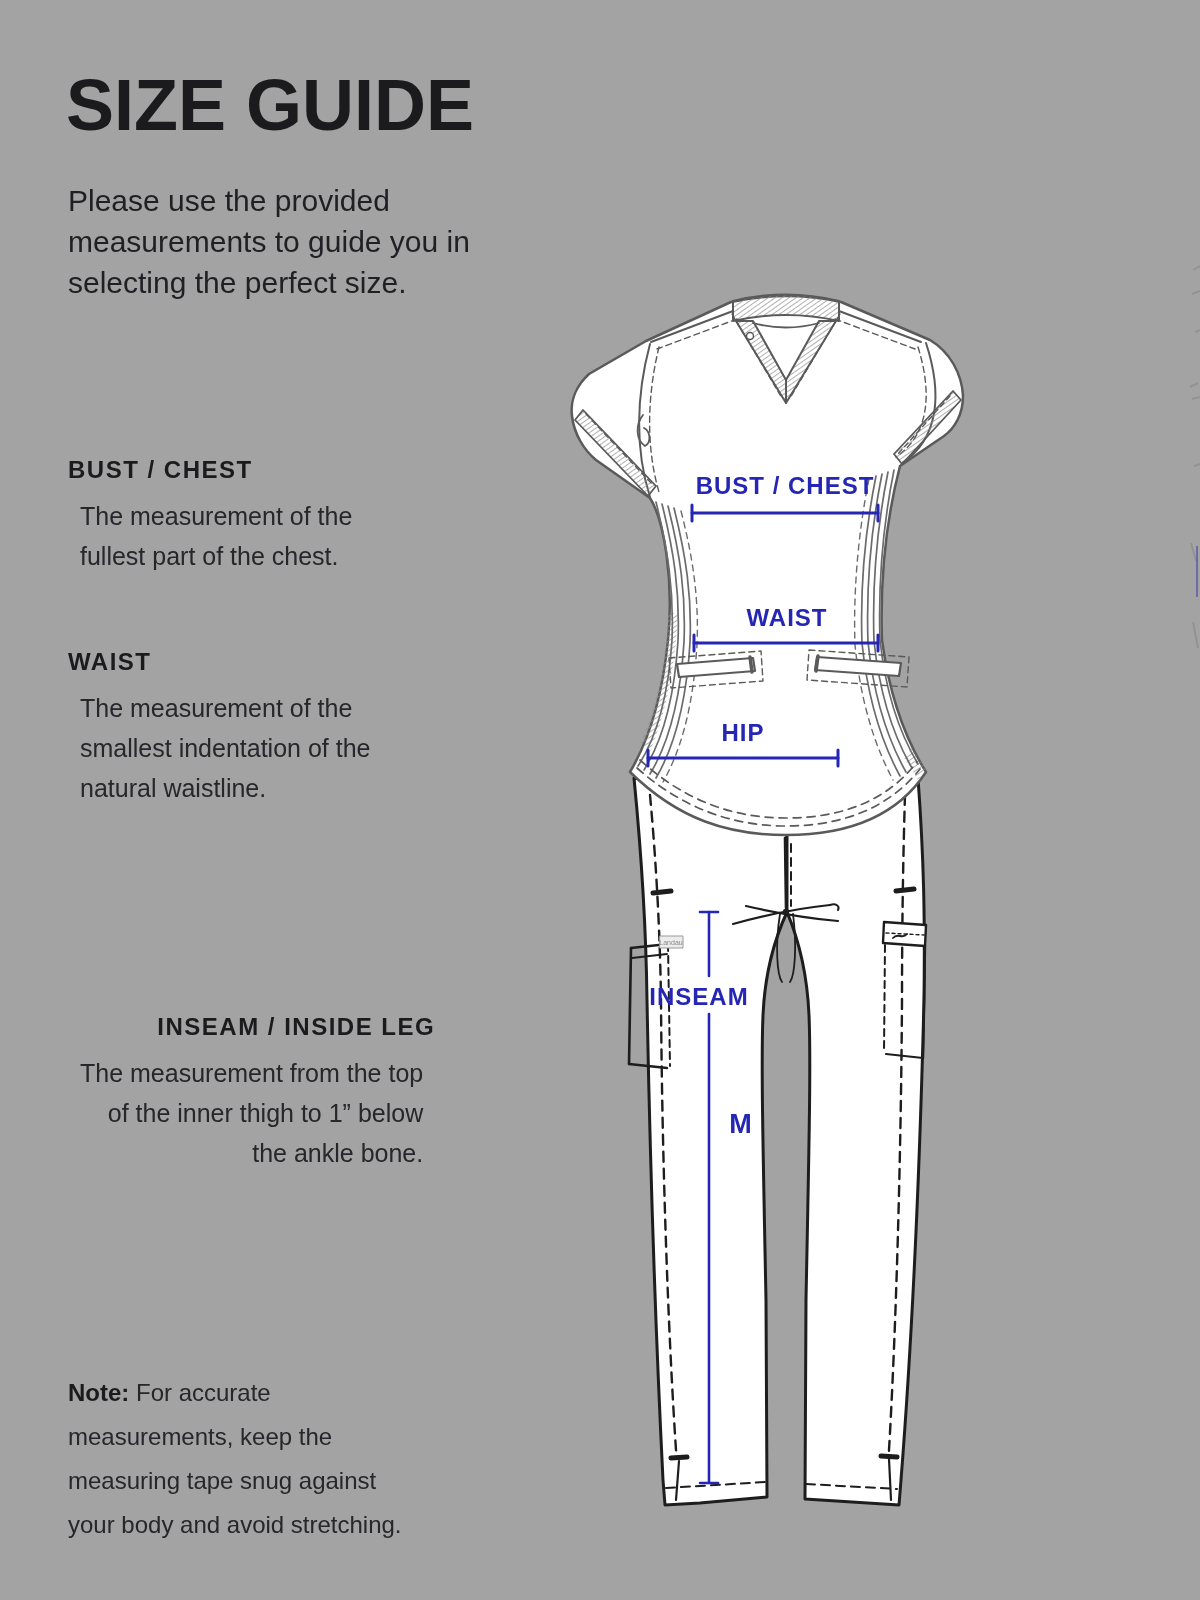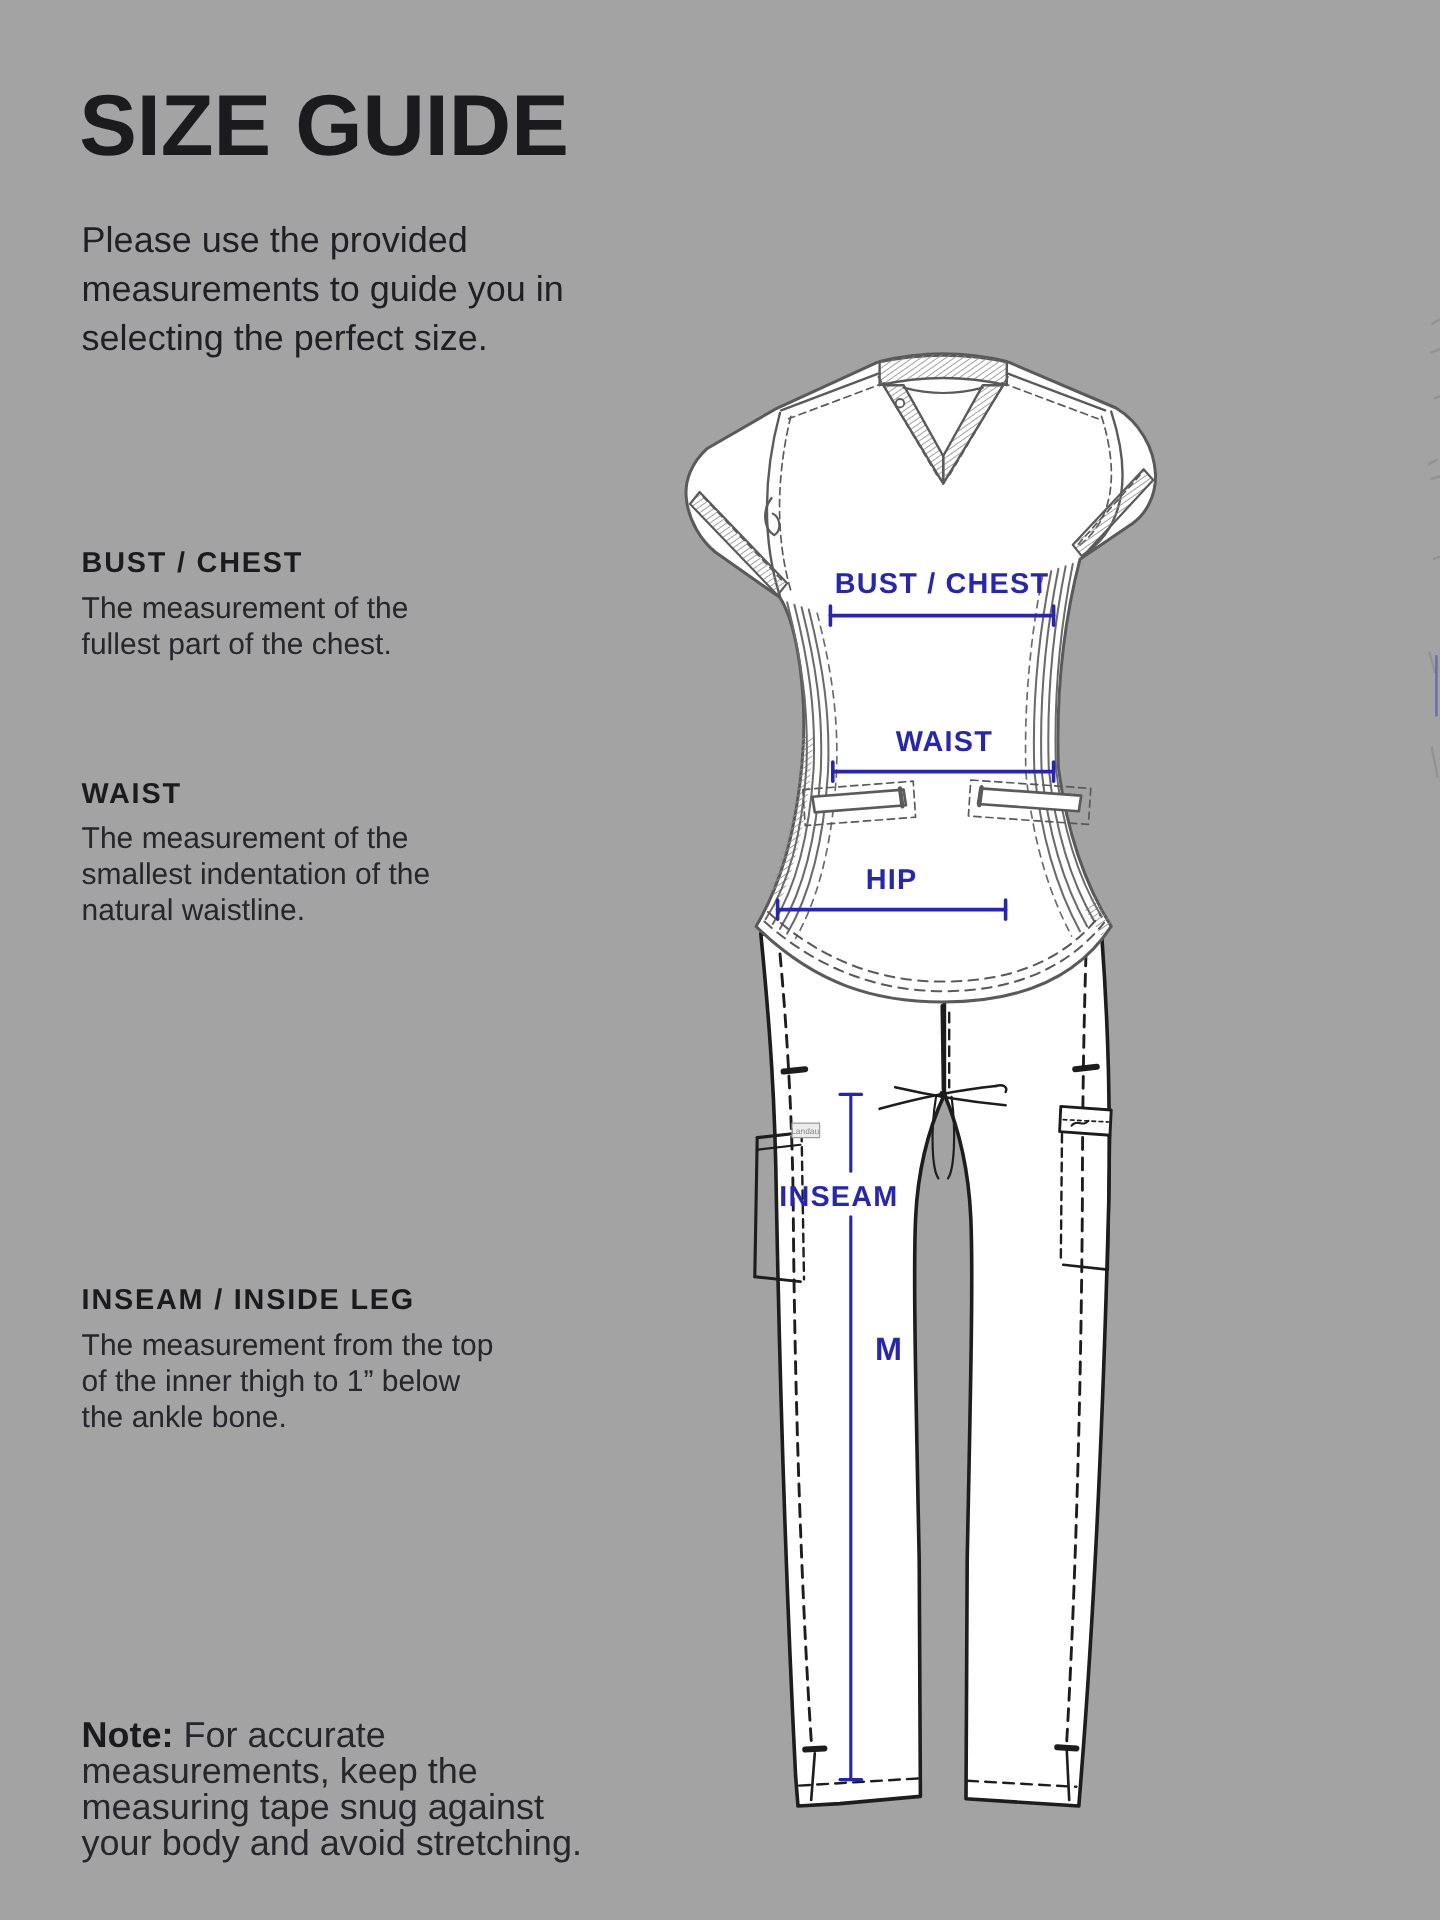--- a/index.html
+++ b/index.html
@@ -5,23 +5,23 @@
   html,body{margin:0;padding:0;background:#ffffff;}
   .page{position:relative;width:1200px;height:1600px;background:#a3a3a3;overflow:hidden;
         font-family:"Liberation Sans",sans-serif;color:#222226;}
   .title{position:absolute;left:66px;top:64px;font-size:72px;font-weight:bold;
          letter-spacing:0px;color:#1b1b1e;white-space:pre;}
   .intro{position:absolute;left:68px;top:180px;font-size:30px;line-height:41px;
          white-space:pre-line;color:#1f1f24;}
   .section{position:absolute;left:68px;}
   .section h3{margin:0 0 8px 0;font-size:24px;font-weight:bold;letter-spacing:1.5px;
               color:#1b1b1e;white-space:pre;}
-  .section p{margin:0;font-size:25px;line-height:30px;white-space:pre-line;color:#26262b;}
-  #sec-bust{top:456px;} #sec-waist{top:648px;} #sec-hips{top:838px;} #sec-inseam{top:1070px;}
-  .note{position:absolute;left:68px;top:1402px;font-size:30px;line-height:30px;
+  .section p{margin:12px;font-size:25px;line-height:40px;white-space:pre-line;color:#26262b;}
+  #sec-bust{top:456px;} #sec-waist{top:648px;} #sec-hips{top:838px;} #sec-inseam{top:1013px;text-align:right;}
+  .note{position:absolute;left:68px;top:1347px;font-size:24px;line-height:44px;
         white-space:pre-line;color:#26262b;}
   .note b{font-weight:bold;color:#1b1b1e;}
   svg.figure{position:absolute;left:0;top:0;}
   .ann{font-family:"Liberation Sans",sans-serif;font-weight:bold;fill:#2526B4;
        font-size:24px;letter-spacing:1px;text-anchor:middle;}
   .ann-m{font-size:27px;}
   .brand{font-family:"Liberation Sans",sans-serif;font-size:7px;fill:#8a8a8a;
          text-anchor:middle;letter-spacing:0;}
 </style>
 </head>

